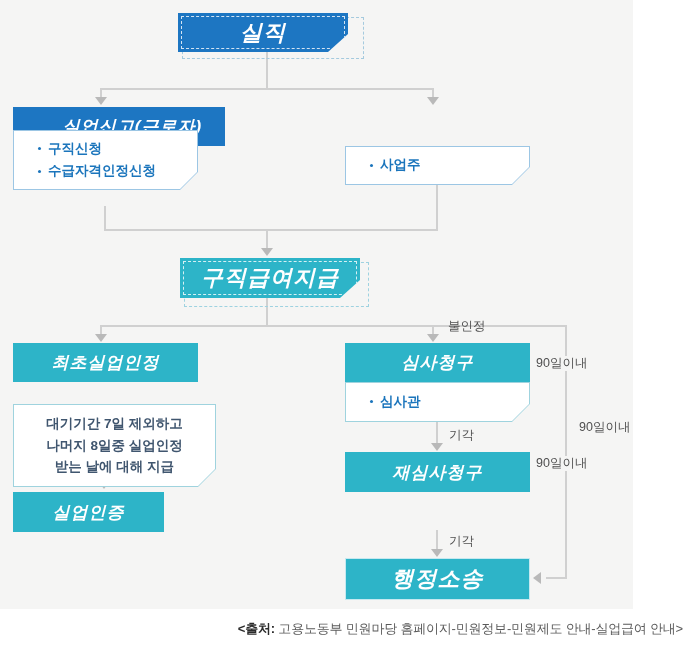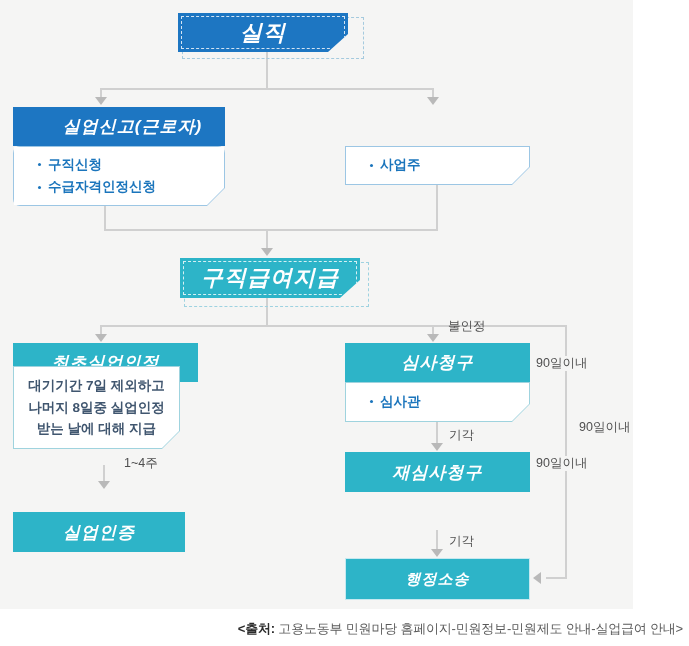--- a/index.html
+++ b/index.html
@@ -47,21 +47,21 @@
     clip-path:polygon(0 0,100% 0,100% calc(100% - 17px),calc(100% - 17px) 100%,0 100%);
     display:flex;flex-direction:column;justify-content:center;}
   .bullet{display:flex;align-items:center;gap:7px;padding-left:24px;
     color:#1b75bc;font-size:13.5px;font-weight:bold;line-height:1.65;}
   .bullet::before{content:"";width:3px;height:3px;border-radius:50%;background:#1b75bc;flex:0 0 auto;}
   .note-text{color:#40566f;font-size:13.5px;font-weight:bold;text-align:center;line-height:1.6;}
 
   
   .plain-box{position:absolute;display:flex;align-items:center;justify-content:center;
     background:#2db4c8;border:1px solid #c6e9f0;
-    color:#fff;font-weight:bold;font-style:italic;font-size:15px;letter-spacing:1px;}
+    color:#fff;font-weight:bold;font-style:italic;font-size:22px;letter-spacing:1px;}
 
   
   .source-note{position:absolute;left:0;right:6px;top:620px;text-align:right;
     font-size:13px;color:#5a5a5a;letter-spacing:-0.2px;}
   .source-note .prefix{font-weight:bold;color:#2b2b2b;}
 </style>
 </head>
 <body>
 
 <div class="stage">
@@ -106,21 +106,21 @@
   <div class="edge-label mask" style="left:534px;top:456px;">90일이내</div>
 
   <div class="outer-dash" style="left:182px;top:17px;width:180px;height:40px;"></div>
   <div class="banner blue" style="left:178px;top:13px;width:170px;height:39px;">
     <span>실직</span>
   </div>
 
   <div class="nhead blue" style="left:13px;top:107px;width:185px;height:39px;">
     <span>실업신고(근로자)</span>
   </div>
-  <div class="nbody blue" style="left:13px;top:146px;width:212px;height:60px;border-radius:7px;">
+  <div class="nbody blue" style="left:13px;top:130px;width:185px;height:60px;">
     <div class="inner">
       <div class="bullet">
           <span>구직신청</span>
         </div>
       <div class="bullet">
           <span>수급자격인정신청</span>
         </div>
     </div>
   </div>
 
@@ -133,31 +133,31 @@
   </div>
 
   <div class="outer-dash teal" style="left:184px;top:262px;width:183px;height:43px;"></div>
   <div class="banner teal" style="left:180px;top:258px;width:180px;height:40px;">
     <span>구직급여지급</span>
   </div>
 
   <div class="nhead teal" style="left:13px;top:343px;width:185px;height:39px;">
     <span>최초실업인정</span>
   </div>
-  <div class="nbody teal" style="left:13px;top:366px;width:167px;height:83px;">
+  <div class="nbody teal" style="left:13px;top:404px;width:203px;height:83px;">
     <div class="inner">
       <div class="note-text">
         <div>대기기간 7일 제외하고</div>
         <div>나머지 8일중 실업인정</div>
         <div>받는 날에 대해 지급</div>
       </div>
     </div>
   </div>
 
-  <div class="nhead teal" style="left:13px;top:512px;width:172px;height:40px;">
+  <div class="nhead teal" style="left:13px;top:492px;width:151px;height:40px;">
     <span>실업인증</span>
   </div>
 
   <div class="nhead teal" style="left:345px;top:343px;width:185px;height:39px;">
     <span>심사청구</span>
   </div>
   <div class="nbody teal" style="left:345px;top:382px;width:185px;height:40px;">
     <div class="inner">
       <div class="bullet">
           <span>심사관</span>

